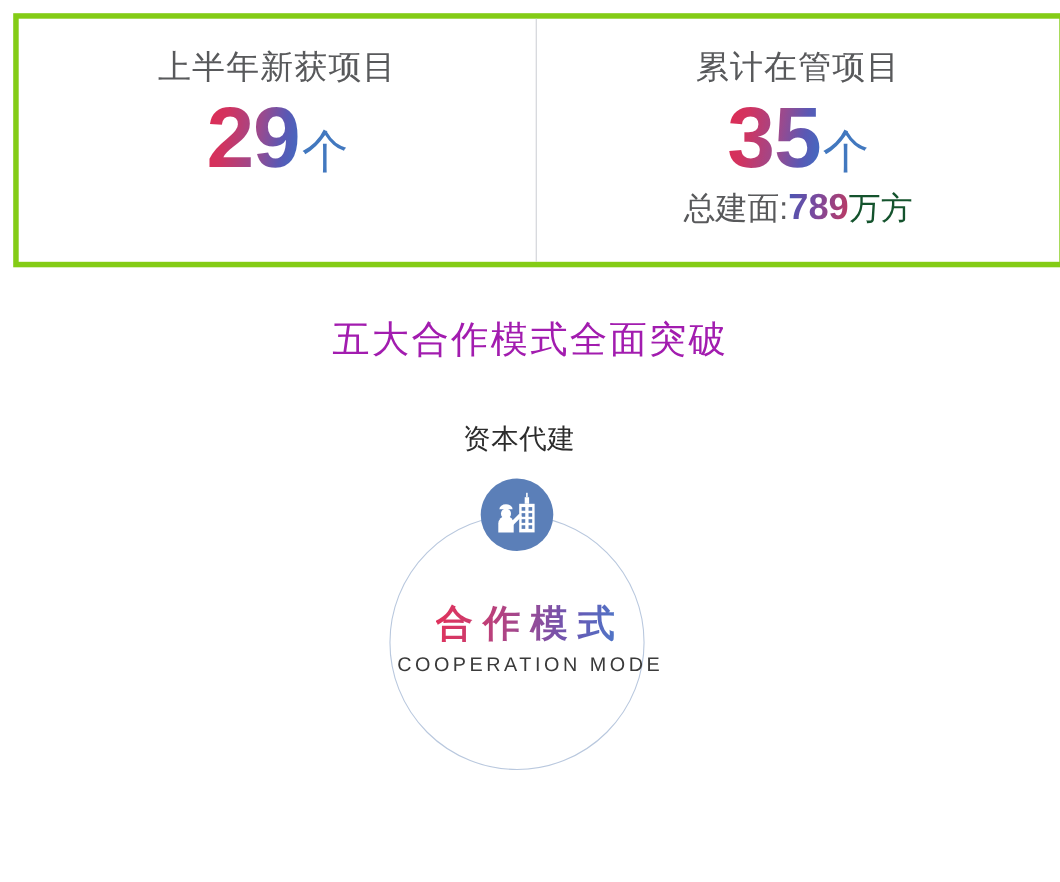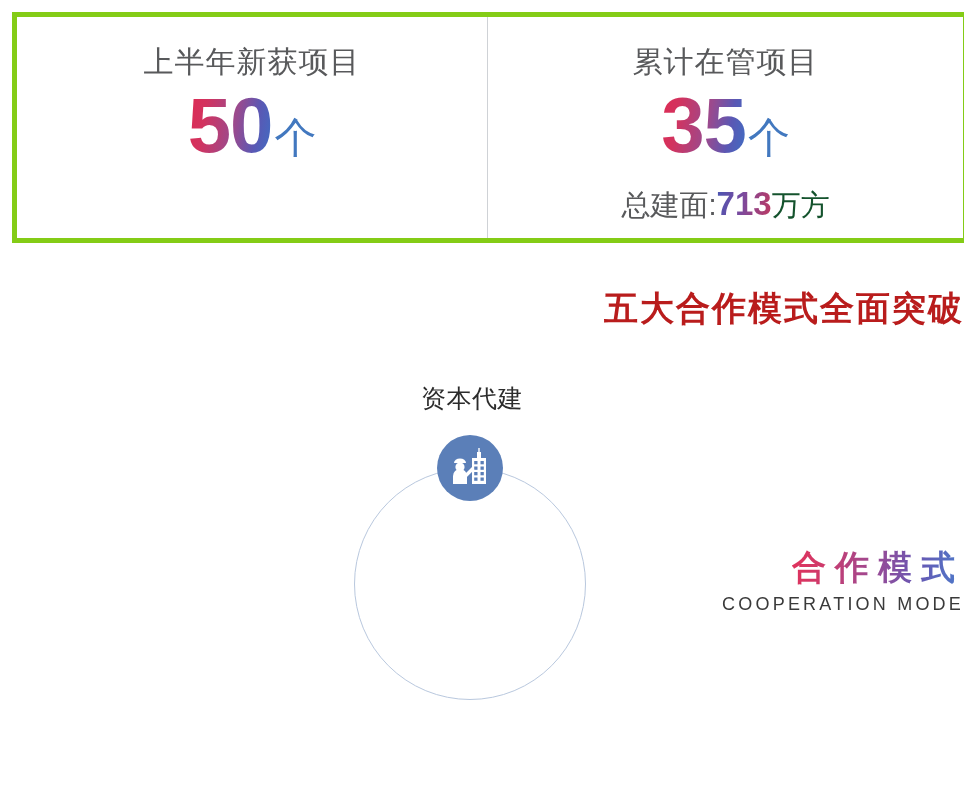--- a/index.html
+++ b/index.html
@@ -66,21 +66,21 @@
   }
   .big-unit {
     font-size: 42px;
     color: #4278bf;
     font-weight: 400;
     margin-left: 2px;
     line-height: 1;
   }
 
   .sub-line {
-    margin-top: 22px;
+    margin-top: 6px;
     font-size: 29px;
     white-space: nowrap;
     line-height: 1.1;
     display: flex;
     align-items: baseline;
   }
   .sub-label { color: #58595b; font-weight: 400; }
   .sub-num {
     font-weight: bold;
     font-size: 33px;
@@ -91,24 +91,24 @@
     color: transparent;
   }
   .sub-unit { color: #14532d; font-weight: 400; }
 
   
   .section-title {
     position: absolute;
     top: 286px;
     left: 0;
     width: 100%;
-    text-align: right;
+    text-align: center;
     font-size: 34px;
-    font-weight: bold;
-    color: #b91c1c;
+    font-weight: normal;
+    color: #a21caf;
     letter-spacing: 2px;
   }
 
   
   .diagram {
     position: absolute;
     left: 0;
     top: 350px;
     width: 964px;
     height: 440px;
@@ -146,21 +146,21 @@
   
   .node-top        { left: 437px; top: 85px; }
   .label-top       { left: 0; top: 32px; width: 944px; text-align: center; }
 
   
   .center-text {
     position: absolute;
     left: 0;
     top: 198px;
     width: 964px;
-    text-align: right;
+    text-align: center;
   }
   .center-cn {
     font-size: 34px;
     font-weight: bold;
     letter-spacing: 9px;
     line-height: 1.15;
     background: linear-gradient(95deg, #e0325c 0%, #cf3a6a 18%, #9b4a94 48%, #6857b3 72%, #4a7ccb 100%);
     -webkit-background-clip: text;
     background-clip: text;
     -webkit-text-fill-color: transparent;
@@ -176,34 +176,34 @@
   }
 </style>
 </head>
 <body>
 
 <div class="stats-box">
 
   <div class="stat-card card-1">
     <div class="stat-title">上半年新获项目</div>
     <div class="stat-value-row">
-      <span class="big-num">50</span>
+      <span class="big-num">29</span>
       <span class="big-unit">个</span>
     </div>
   </div>
 
   <div class="stat-card card-2">
     <div class="stat-title">累计在管项目</div>
     <div class="stat-value-row">
       <span class="big-num">35</span>
       <span class="big-unit">个</span>
     </div>
     <div class="sub-line">
       <span class="sub-label">总建面:</span>
-      <span class="sub-num">713</span>
+      <span class="sub-num">789</span>
       <span class="sub-unit">万方</span>
     </div>
   </div>
 
 
 </div>
 
 <div class="section-title">五大合作模式全面突破</div>
 
 <div class="diagram">

